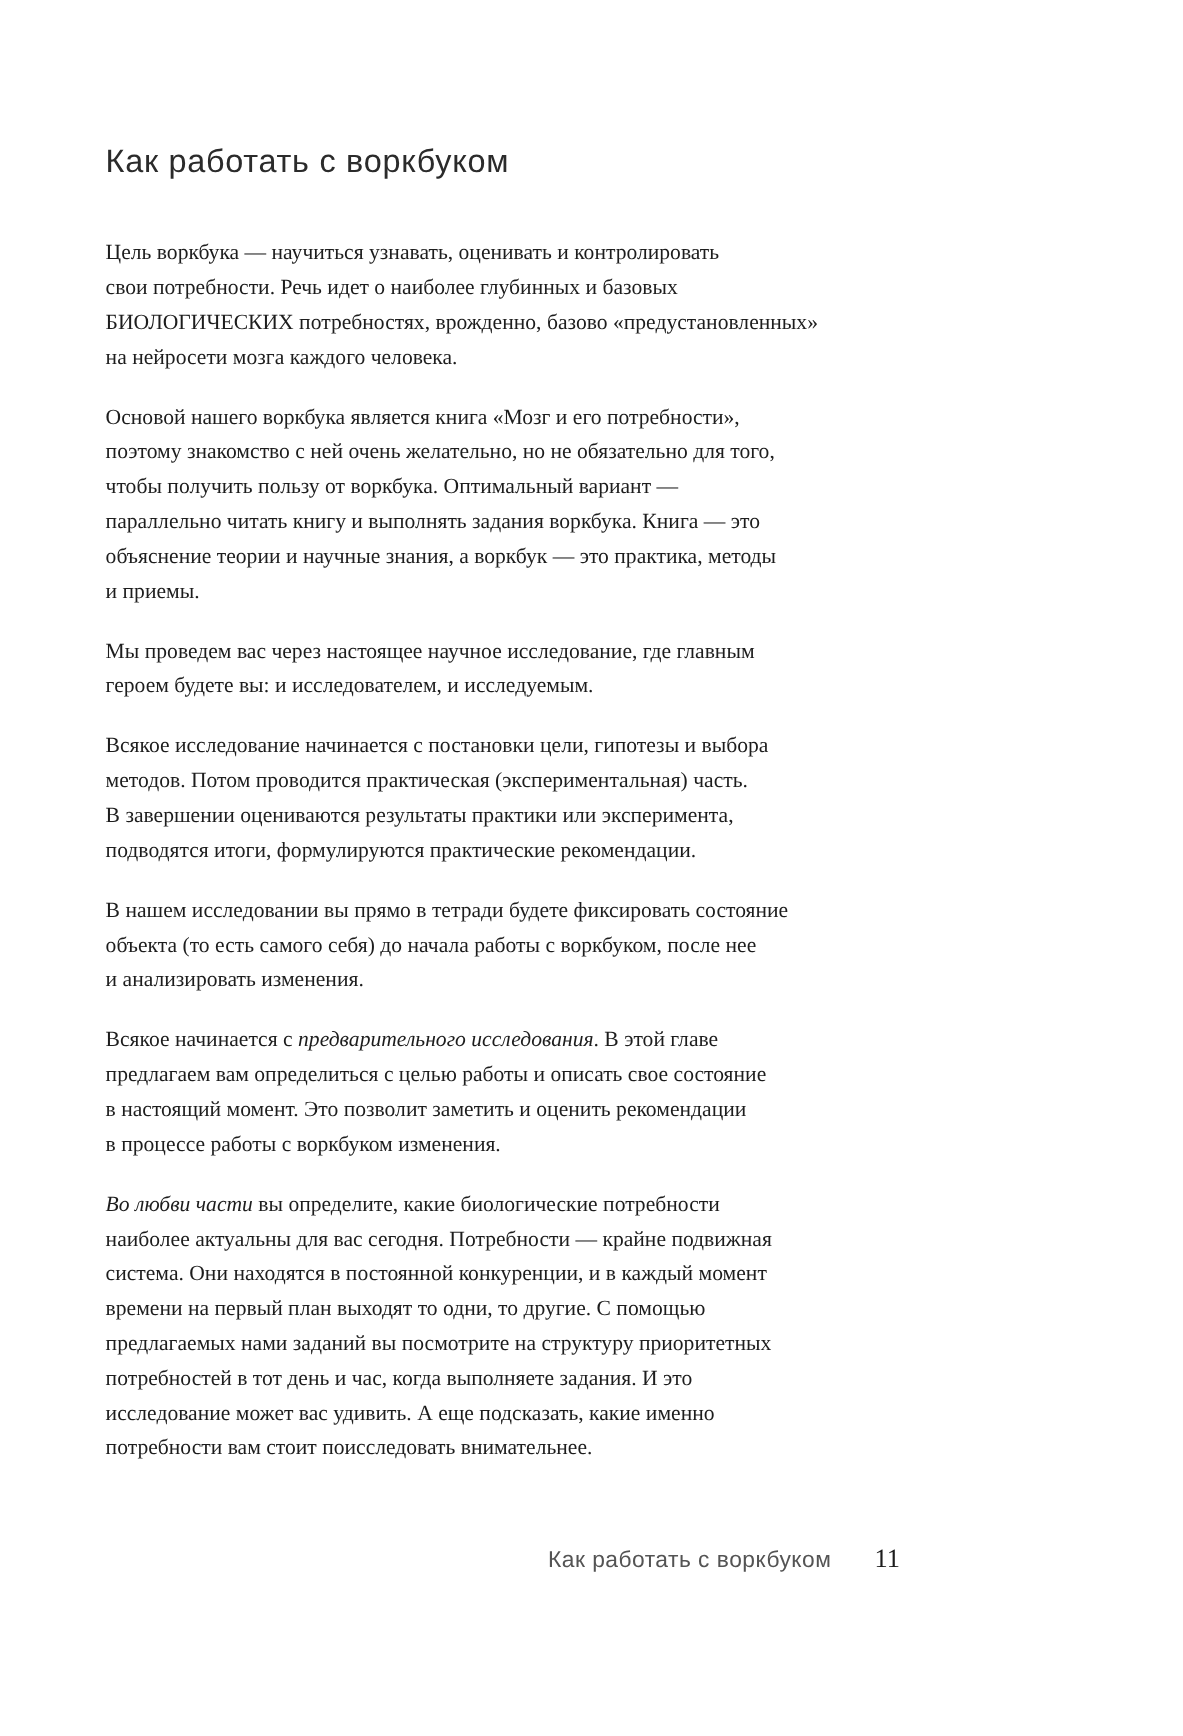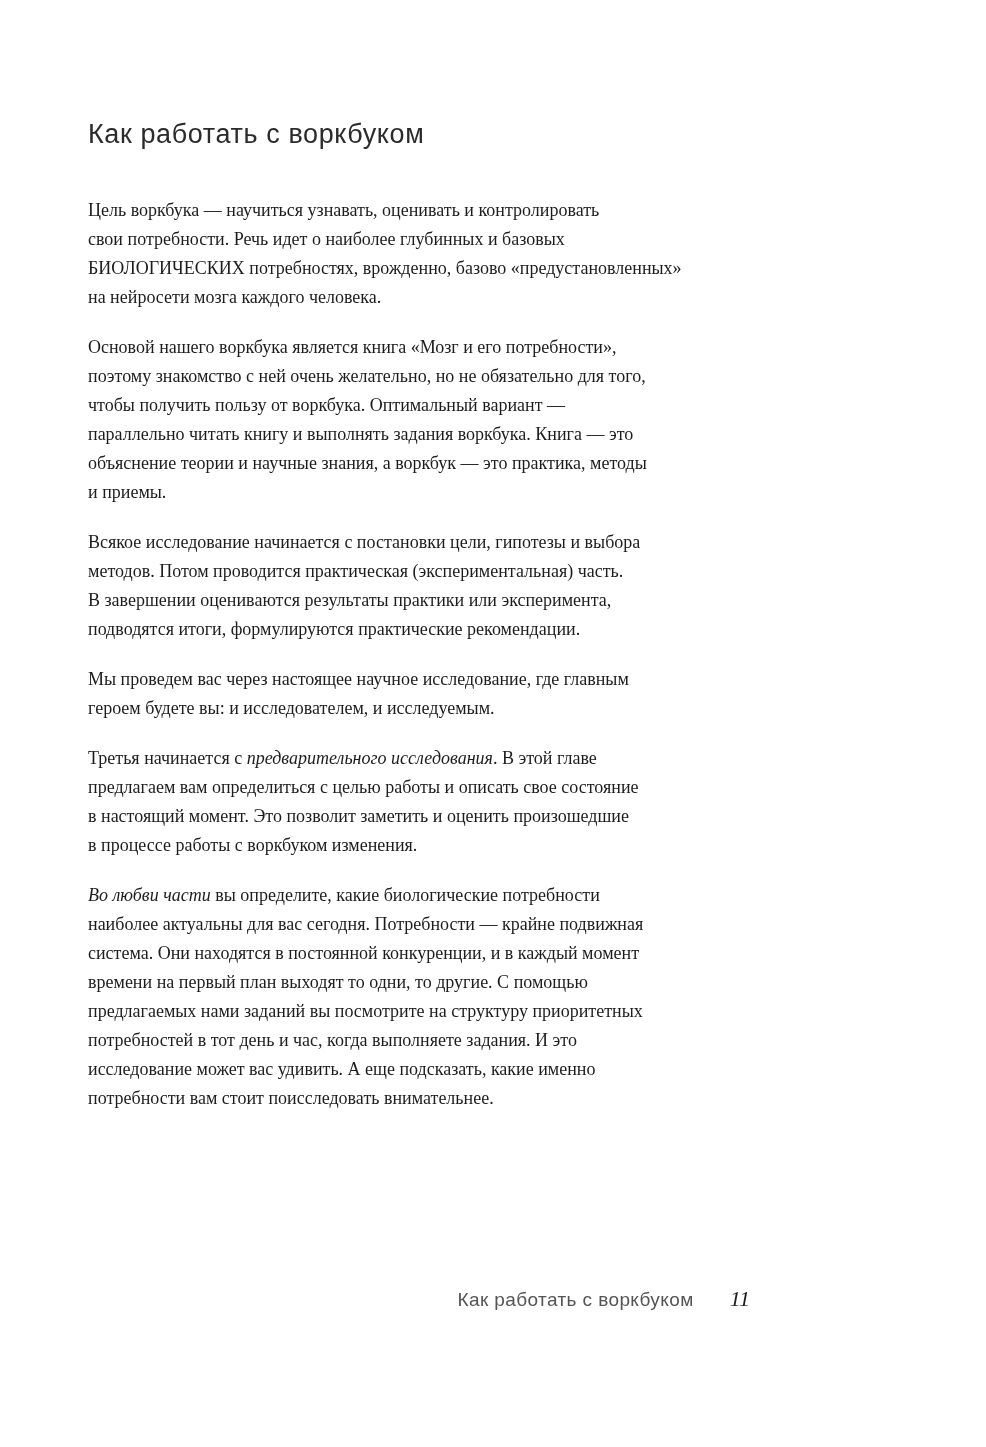--- a/index.html
+++ b/index.html
@@ -51,49 +51,51 @@
     font-family: "Liberation Sans", "DejaVu Sans", sans-serif;
     font-weight: 400;
     font-size: 19px;
     letter-spacing: 0.4px;
     color: #545454;
   }
   .page-number {
     font-family: "Liberation Serif", "DejaVu Serif", serif;
     font-size: 22px;
     color: #1d1d1d;
-    font-style: italic;
   }
 </style>
 </head>
 <body>
 
 <div class="page">
   <div class="content">
     <h1 class="title">Как работать с воркбуком</h1>
     <div>
       <p class="para"><span>Цель воркбука — научиться узнавать, оценивать и контролировать
 свои потребности. Речь идет о наиболее глубинных и базовых
 БИОЛОГИЧЕСКИХ потребностях, врожденно, базово «предустановленных»
 на нейросети мозга каждого человека.</span></p>
       <p class="para"><span>Основой нашего воркбука является книга «Мозг и его потребности»,
 поэтому знакомство с ней очень желательно, но не обязательно для того,
 чтобы получить пользу от воркбука. Оптимальный вариант —
 параллельно читать книгу и выполнять задания воркбука. Книга — это
 объяснение теории и научные знания, а воркбук — это практика, методы
 и приемы.</span></p>
+      <p class="para"><span>Мы проведем вас через настоящее научное исследование, где главным
+героем будете вы: и исследователем, и исследуемым.</span></p>
       <p class="para"><span>Всякое исследование начинается с постановки цели, гипотезы и выбора
 методов. Потом проводится практическая (экспериментальная) часть.
 В завершении оцениваются результаты практики или эксперимента,
 подводятся итоги, формулируются практические рекомендации.</span></p>
-      <p class="para"><span>Мы проведем вас через настоящее научное исследование, где главным
-героем будете вы: и исследователем, и исследуемым.</span></p>
-      <p class="para"><span>Третья начинается с </span><em>предварительного исследования</em><span>. В этой главе
+      <p class="para"><span>В нашем исследовании вы прямо в тетради будете фиксировать состояние
+объекта (то есть самого себя) до начала работы с воркбуком, после нее
+и анализировать изменения.</span></p>
+      <p class="para"><span>Всякое начинается с </span><em>предварительного исследования</em><span>. В этой главе
 предлагаем вам определиться с целью работы и описать свое состояние
-в настоящий момент. Это позволит заметить и оценить произошедшие
+в настоящий момент. Это позволит заметить и оценить рекомендации
 в процессе работы с воркбуком изменения.</span></p>
       <p class="para"><em>Во любви части</em><span> вы определите, какие биологические потребности
 наиболее актуальны для вас сегодня. Потребности — крайне подвижная
 система. Они находятся в постоянной конкуренции, и в каждый момент
 времени на первый план выходят то одни, то другие. С помощью
 предлагаемых нами заданий вы посмотрите на структуру приоритетных
 потребностей в тот день и час, когда выполняете задания. И это
 исследование может вас удивить. А еще подсказать, какие именно
 потребности вам стоит поисследовать внимательнее.</span></p>
     </div>

